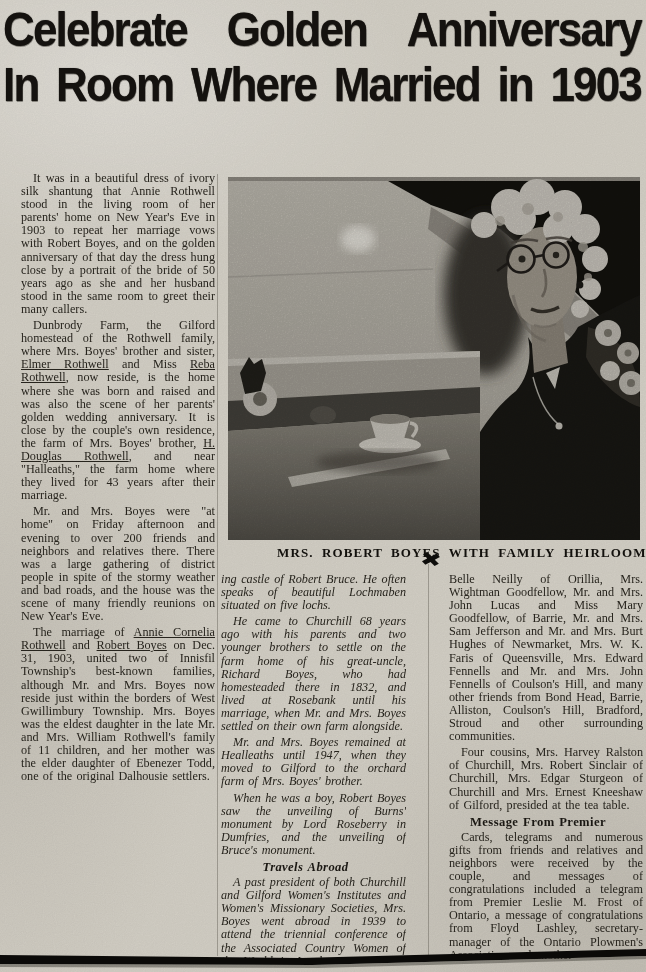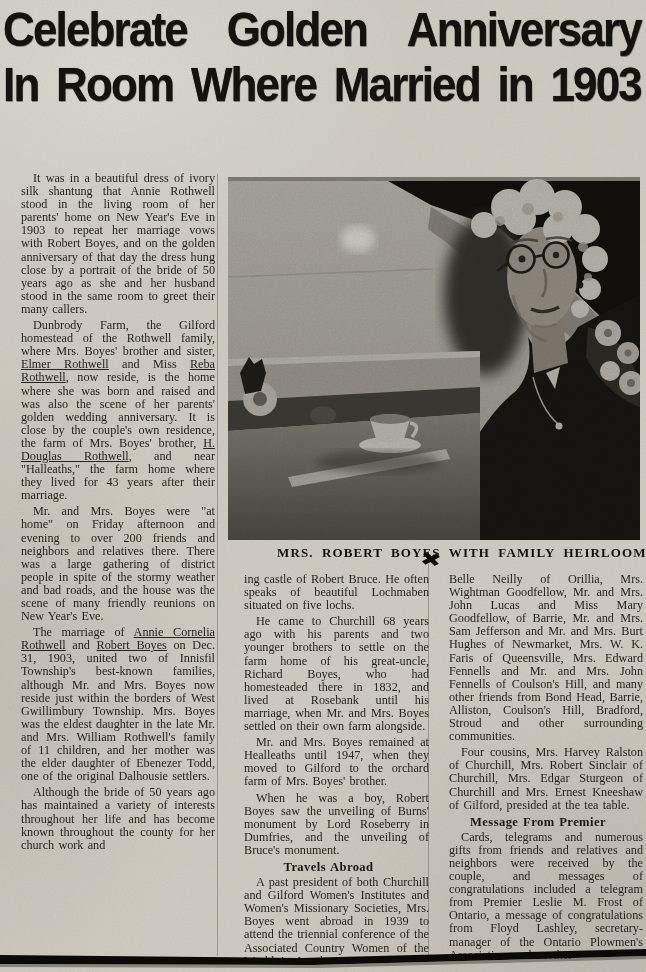--- a/index.html
+++ b/index.html
@@ -24,21 +24,21 @@
   }
   
   .col{position:absolute;font-size:12.2px;line-height:13.1px;text-align:justify;
        overflow:hidden;word-spacing:1.2px;color:#29261f;}
   .col p{margin:0 0 3px 16px;text-indent:12px;}
   .col p.cont{text-indent:0;}
   .col .subhead{font-weight:700;text-align:center;font-size:12.6px;
        margin:4px 0 2px 0;letter-spacing:.4px;text-indent:0;color:#1c1914;}
   .col u{text-underline-offset:1px;}
   .col-left{left:5px;top:172px;width:210px;height:786px;}
-  .col-mid{left:228px;top:573px;width:201px;height:386px;}
+  .col-mid{left:205px;top:573px;width:201px;height:386px;font-style:italic;}
   .col-right{left:433px;top:573px;width:210px;height:386px;}
   .rule{position:absolute;width:1px;background:#6f6b62;opacity:.5;}
   .rule-left{left:217px;top:174px;height:782px;}
   .rule-right{left:428px;top:564px;height:392px;}
   
   .photo-block{position:absolute;left:228px;top:177px;width:476px;margin:0;}
   .photo-svg{display:block;width:412px;height:363px;}
   .photo-caption{
     text-align:center;font-weight:700;font-size:13px;letter-spacing:1.1px;
     word-spacing:4px;margin-top:5px;color:#14120e;
@@ -75,21 +75,20 @@
     </header>
 
   <div class="rule rule-left"></div>
   <div class="rule rule-right"></div>
 
   <section class="col col-left" id="col-left">
       <p class="">It was in a beautiful dress of ivory silk shantung that Annie Rothwell stood in the living room of her parents' home on New Year's Eve in 1903 to repeat her marriage vows with Robert Boyes, and on the golden anniversary of that day the dress hung close by a portrait of the bride of 50 years ago as she and her husband stood in the same room to greet their many callers.</p>
       <p class="">Dunbrody Farm, the Gilford homestead of the Rothwell family, where Mrs. Boyes' brother and sister, <u>Elmer Rothwell</u> and Miss <u>Reba Rothwell</u>, now reside, is the home where she was born and raised and was also the scene of her parents' golden wedding anniversary. It is close by the couple's own residence, the farm of Mrs. Boyes' brother, <u>H. Douglas Rothwell</u>, and near "Halleaths," the farm home where they lived for 43 years after their marriage.</p>
       <p class="">Mr. and Mrs. Boyes were "at home" on Friday afternoon and evening to over 200 friends and neighbors and relatives there. There was a large gathering of district people in spite of the stormy weather and bad roads, and the house was the scene of many friendly reunions on New Year's Eve.</p>
       <p class="">The marriage of <u>Annie Cornelia Rothwell</u> and <u>Robert Boyes</u> on Dec. 31, 1903, united two of Innisfil Township's best-known families, although Mr. and Mrs. Boyes now reside just within the borders of West Gwillimbury Township. Mrs. Boyes was the eldest daughter in the late Mr. and Mrs. William Rothwell's family of 11 children, and her mother was the elder daughter of Ebenezer Todd, one of the original Dalhousie settlers.</p>
-      <p class="">Although the bride of 50 years ago has maintained a variety of interests throughout her life and has become known throughout the county for her church work and</p>
     </section>
 
   <figure class="photo-block">
     <svg class="photo-svg" viewBox="0 0 412 363" aria-hidden="true">
       <defs>
         <linearGradient id="wallGrad" x1="0" y1="0" x2="0" y2="1">
           <stop offset="0" stop-color="#c6c2b8"></stop>
           <stop offset="0.55" stop-color="#b7b3a9"></stop>
           <stop offset="1" stop-color="#a39f95"></stop>
         </linearGradient>

